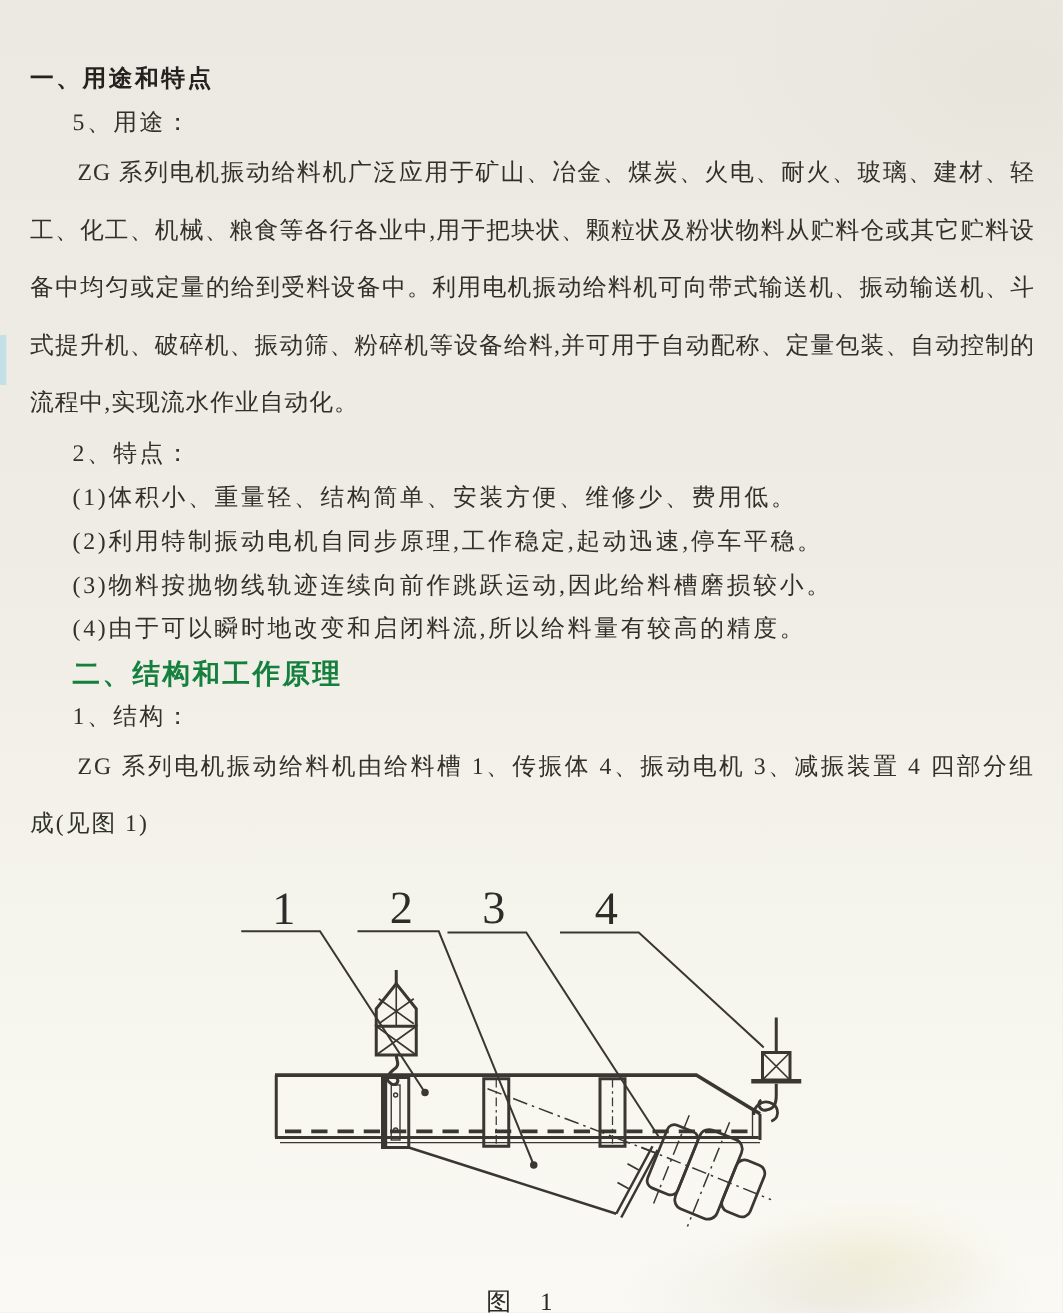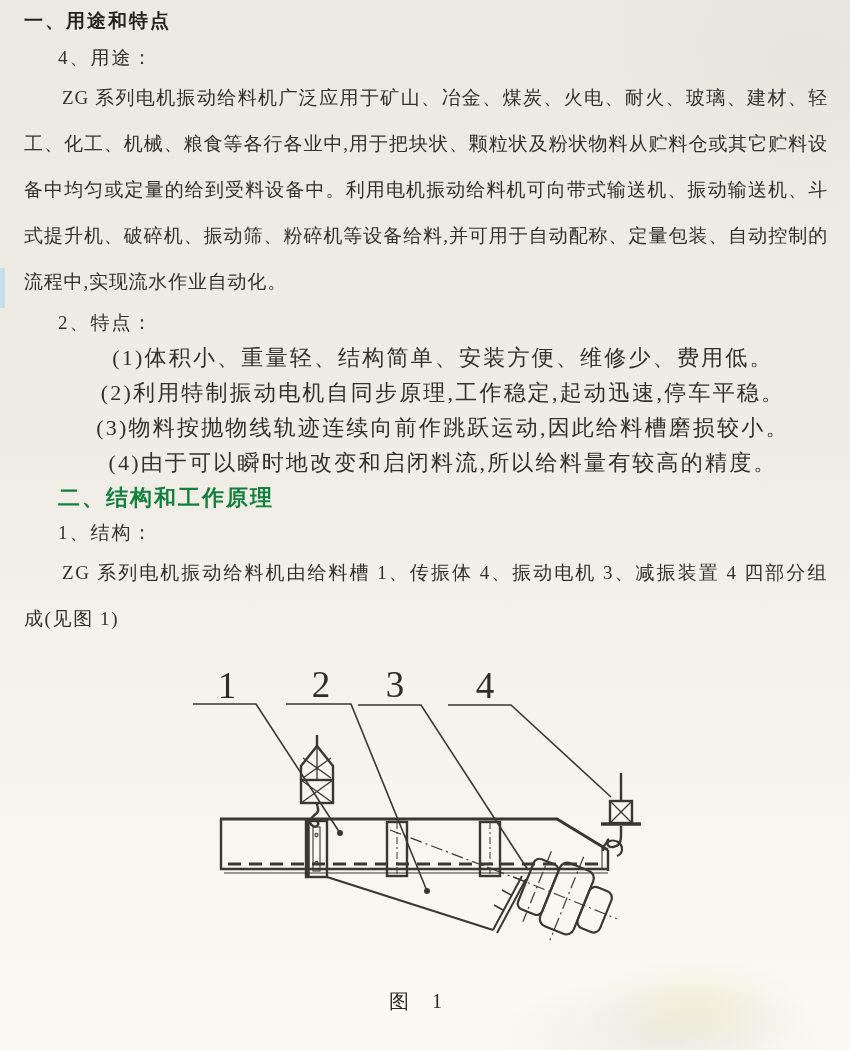--- a/index.html
+++ b/index.html
@@ -8,45 +8,45 @@
     color:#32302b;
     font-family:"Liberation Serif","DejaVu Serif",serif;
     background-color:#efede6;
     background-image:
       radial-gradient(160px 70px at 82% 96%, rgba(232,222,170,.28), transparent 70%),
       radial-gradient(240px 90px at 78% 99%, rgba(188,184,172,.20), transparent 70%),
       radial-gradient(320px 220px at 95% 6%, rgba(214,208,188,.18), transparent 70%),
       linear-gradient(180deg,#ebe9e2 0%,#eeece5 42%,#f6f5ee 76%,#faf9f3 100%);
   }
   .page{position:relative;width:850px;height:1050px;box-sizing:border-box;padding:5px 22px 0 24px;}
-  .h1{font-family:Liberation Mono, monospace;font-weight:700;font-size:19px;
-      line-height:35px;letter-spacing:2px;color:#23221e;}
+  .h1{font-family:Liberation Serif, serif;font-weight:700;font-size:19px;
+      line-height:35px;letter-spacing:2px;color:#23221e;margin-top:41px;}
   .h2{font-family:"Liberation Sans","DejaVu Sans",sans-serif;font-weight:700;font-size:22px;
       line-height:35px;letter-spacing:2px;color:#15803d;margin-left:34px;}
   .sub{font-size:19px;line-height:35px;letter-spacing:2px;margin-left:34px;}
   .para{margin:0;font-size:19px;line-height:46px;letter-spacing:0.8px;
         text-align:justify;text-indent:38px;}
   .para.spread{letter-spacing:1.6px;}
-  .feat{font-size:22px;line-height:35px;letter-spacing:2.2px;margin-left:34px;white-space:nowrap;text-align:center;}
+  .feat{font-size:19px;line-height:35px;letter-spacing:2.2px;margin-left:34px;white-space:nowrap;}
   figure{margin:16px 0 0 166px;width:460px;}
   figure svg{display:block;}
   figcaption{margin-top:12px;text-align:center;font-size:20px;line-height:22px;
              letter-spacing:9px;color:#2c2a26;}
   .principle{margin-left:8px;margin-top:8px;}
   .ln{stroke:#3a3733;fill:none;}
   .lbl{fill:#2e2c28;font-family:"Liberation Serif","DejaVu Serif",serif;font-size:37px;}
   .edge-blue{position:absolute;left:0;top:268px;width:5px;height:40px;background:#b9dde6;opacity:.8;}
 </style>
 </head>
 <body>
 
 <div class="page">
 
   <div class="h1">一、用途和特点</div>
-  <div class="sub">4、用途：</div>
+  <div class="sub">5、用途：</div>
   <p class="para">ZG 系列电机振动给料机广泛应用于矿山、冶金、煤炭、火电、耐火、玻璃、建材、轻工、化工、机械、粮食等各行各业中,用于把块状、颗粒状及粉状物料从贮料仓或其它贮料设备中均匀或定量的给到受料设备中。利用电机振动给料机可向带式输送机、振动输送机、斗式提升机、破碎机、振动筛、粉碎机等设备给料,并可用于自动配称、定量包装、自动控制的流程中,实现流水作业自动化。</p>
 
   <div class="sub">2、特点：</div>
 
   <div class="feat">(1)体积小、重量轻、结构简单、安装方便、维修少、费用低。</div>
   <div class="feat">(2)利用特制振动电机自同步原理,工作稳定,起动迅速,停车平稳。</div>
   <div class="feat">(3)物料按抛物线轨迹连续向前作跳跃运动,因此给料槽磨损较小。</div>
   <div class="feat">(4)由于可以瞬时地改变和启闭料流,所以给料量有较高的精度。</div>
 
   <div class="h2">二、结构和工作原理</div>

